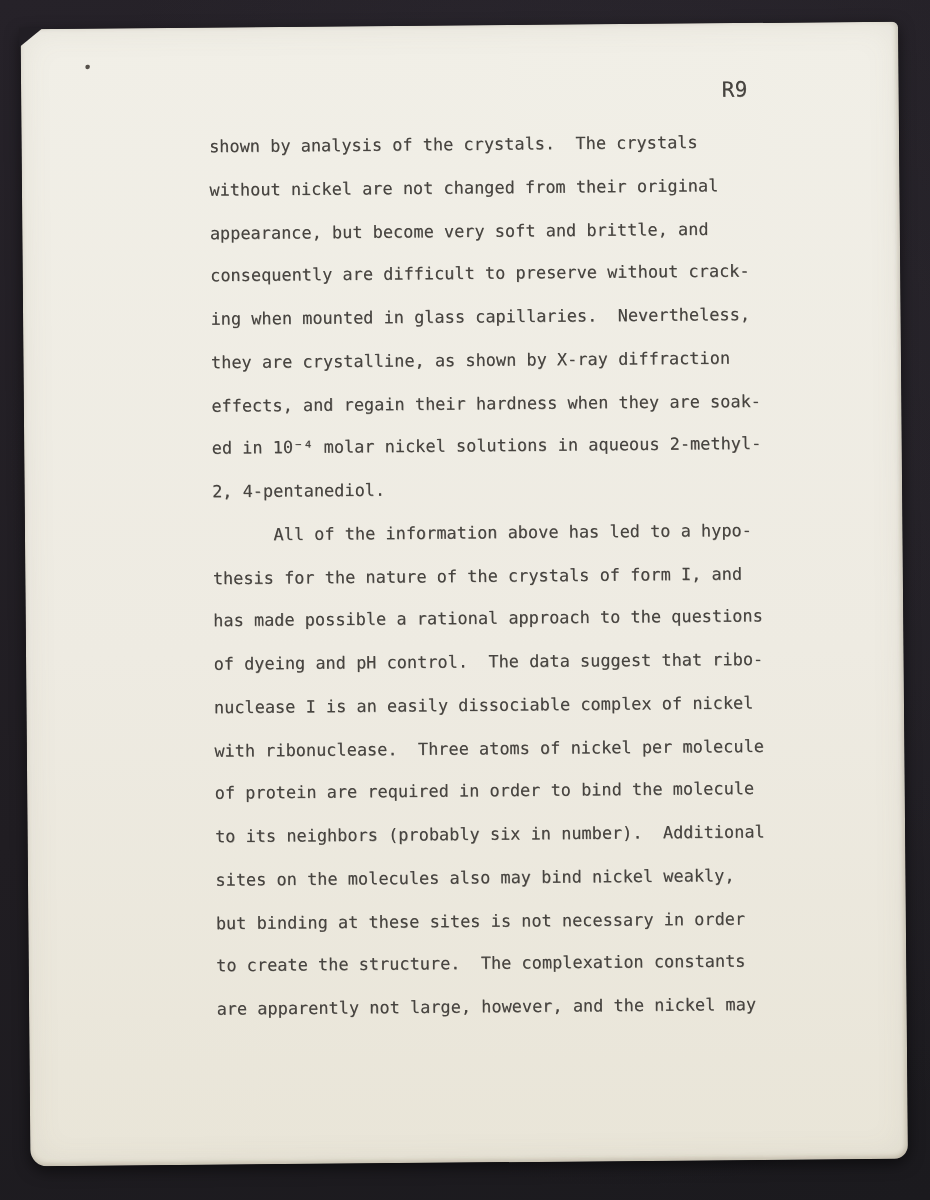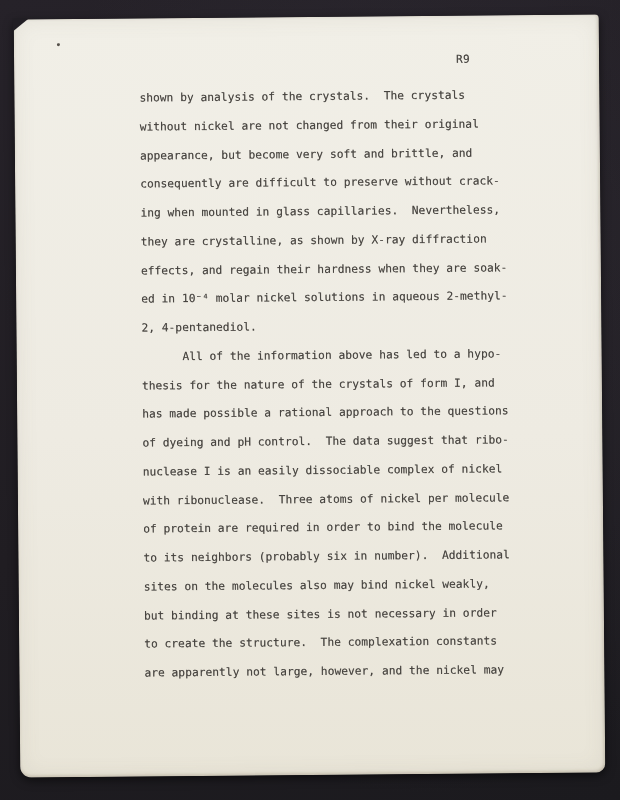--- a/index.html
+++ b/index.html
@@ -47,22 +47,22 @@
   }
   .speck {
     position: absolute;
     left: 43px; top: 24px;
     width: 3px; height: 3px;
     border-radius: 50% 40% 60% 50%;
     background: #55504a;
   }
   .pageno {
     position: absolute;
-    left: 442px; top: 37px;
-    font-size: 11px;
+    left: 467px; top: 37px;
+    font-size: 14px;
     color: var(--ink);
     letter-spacing: 0.3px;
     text-shadow: 0.2px 0.2px 0.3px rgba(70,66,60,0.55);
   }
   .text {
     position: absolute;
     left: 125px; top: 66px;
     width: 420px;
   }
   .line {

